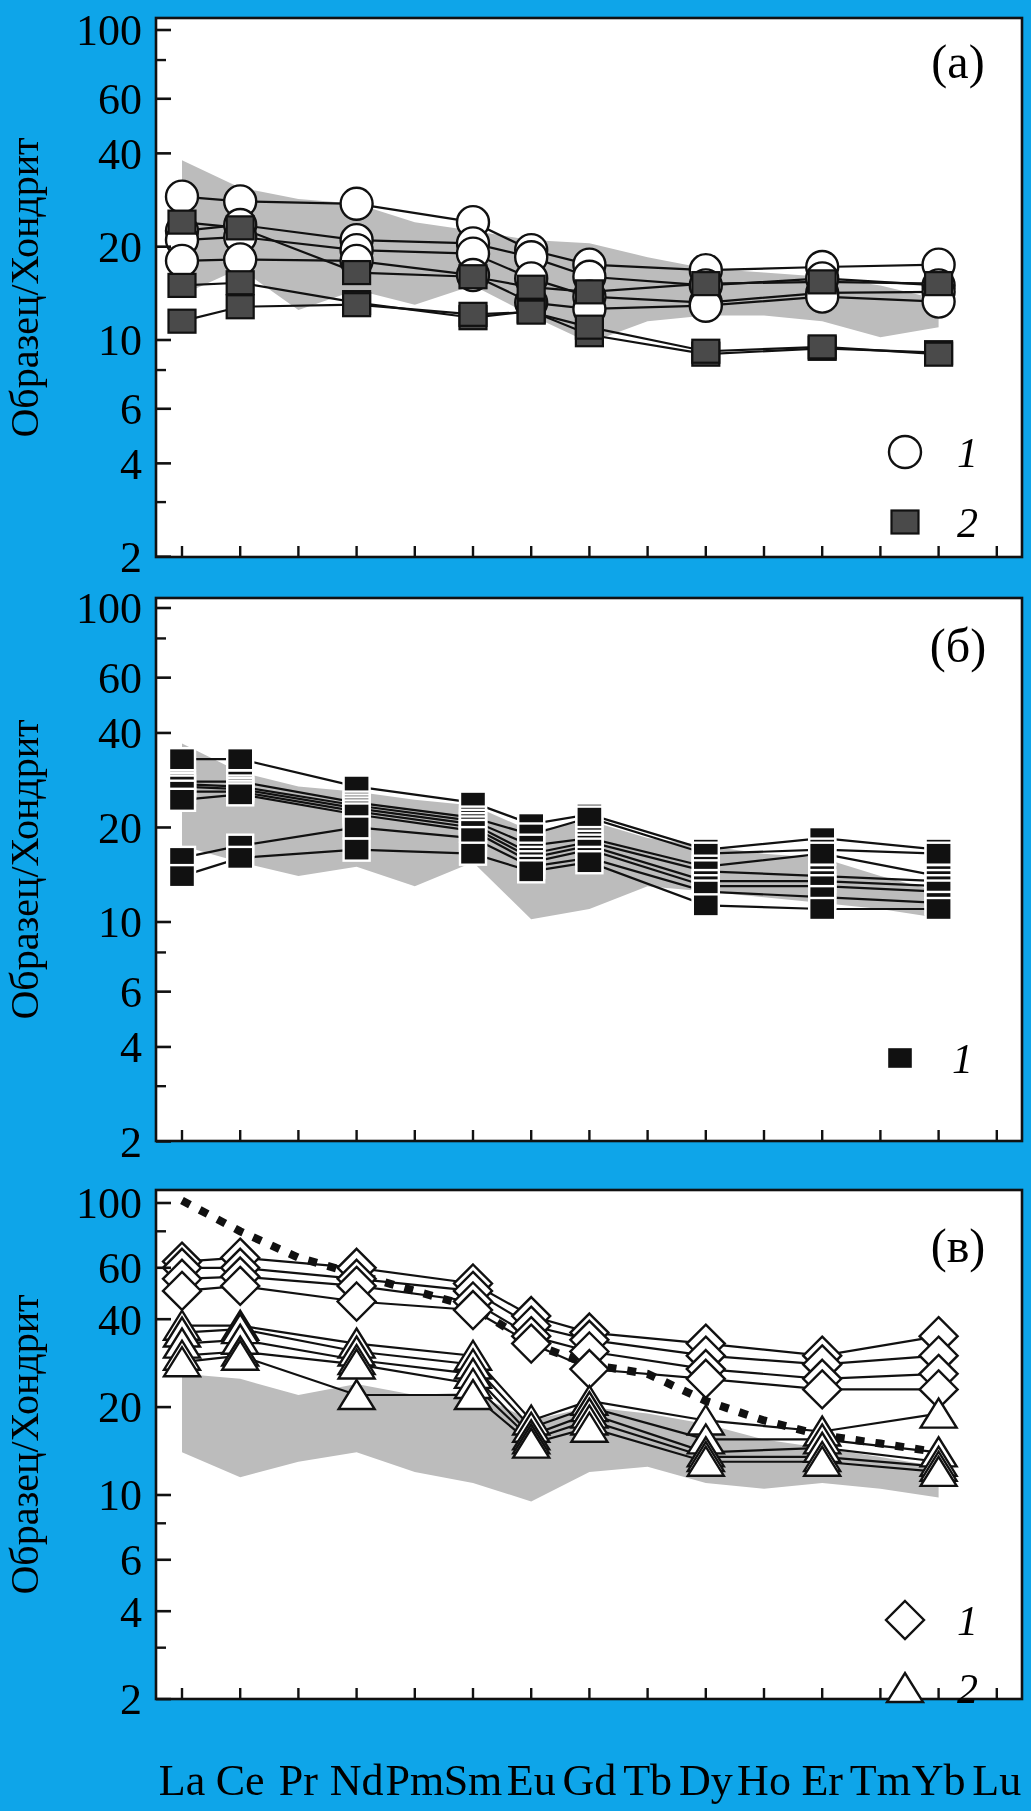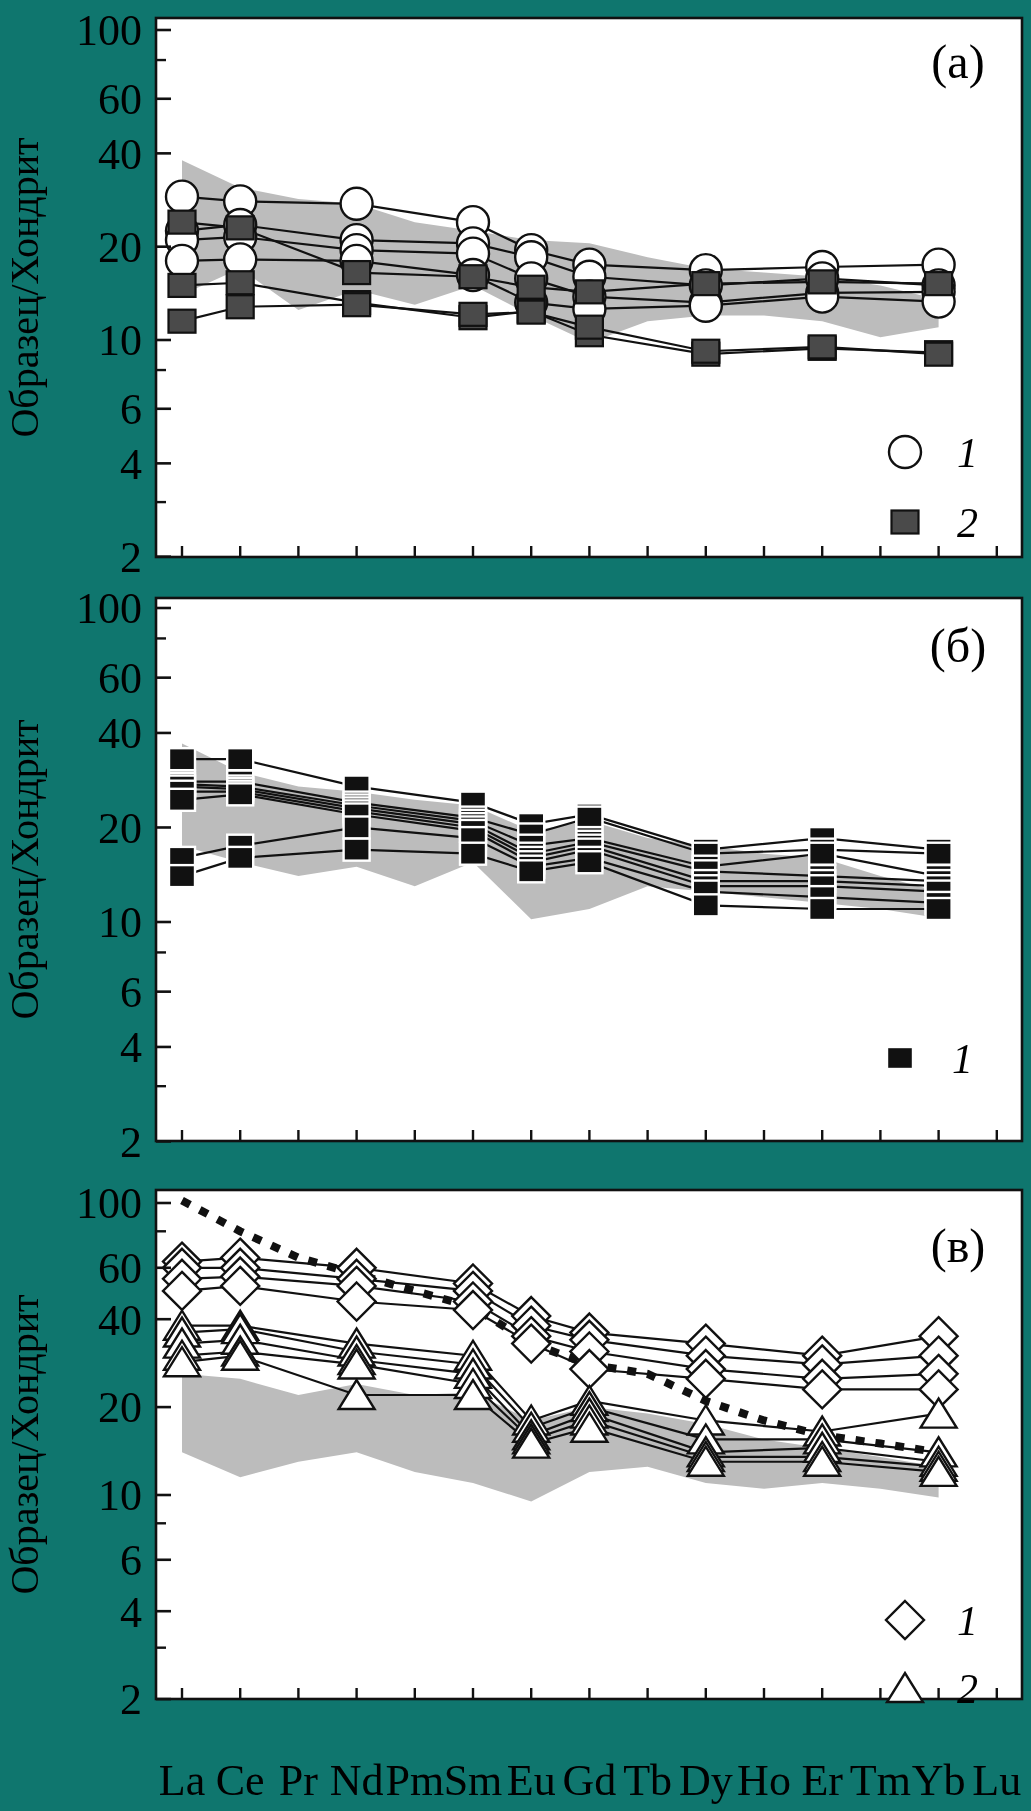--- a/index.html
+++ b/index.html
@@ -1,19 +1,19 @@
 <!DOCTYPE html>
 <html><head>
 <meta charset="utf-8">
 <style>
   html,body{margin:0;padding:0;background:#ffffff;}
   #figure{
     position:relative;
     width:1031px;height:1811px;
-    background:#0f766e;
+    background:#0ea5e9;
     font-family:"Liberation Serif","DejaVu Serif",serif;
   }
   svg text{
     font-family:"Liberation Serif","DejaVu Serif",serif;
     fill:#000;
   }
 </style>
 </head>
 <body>
 

